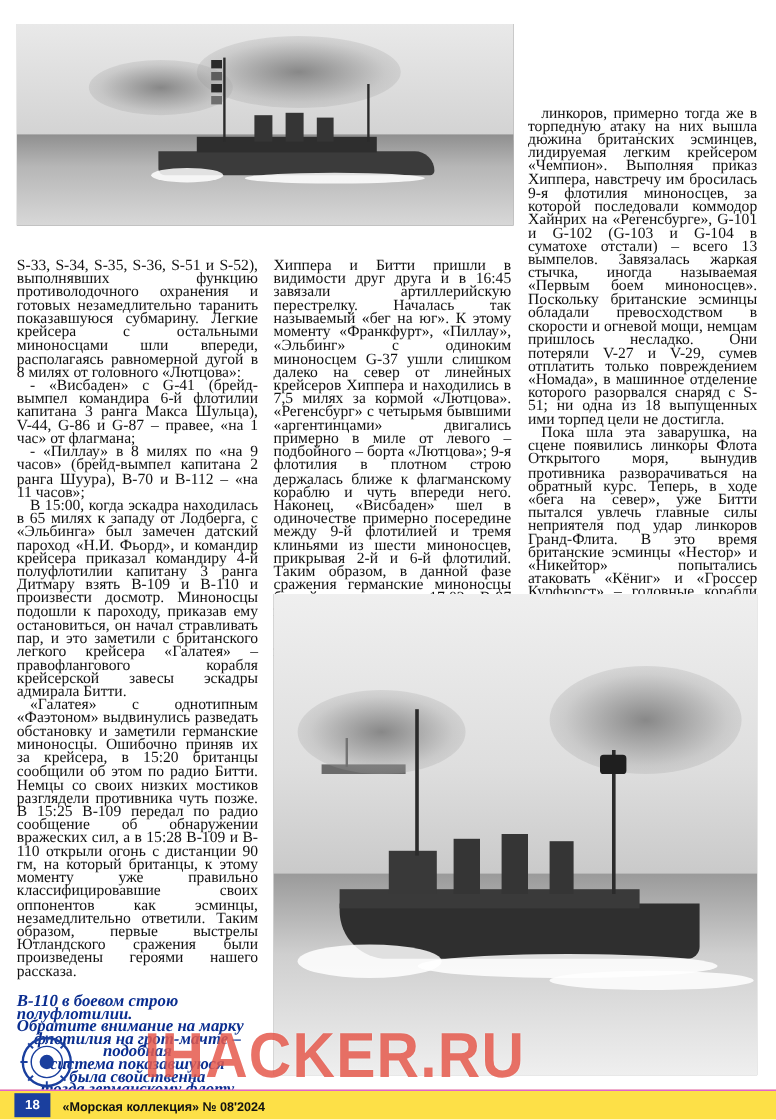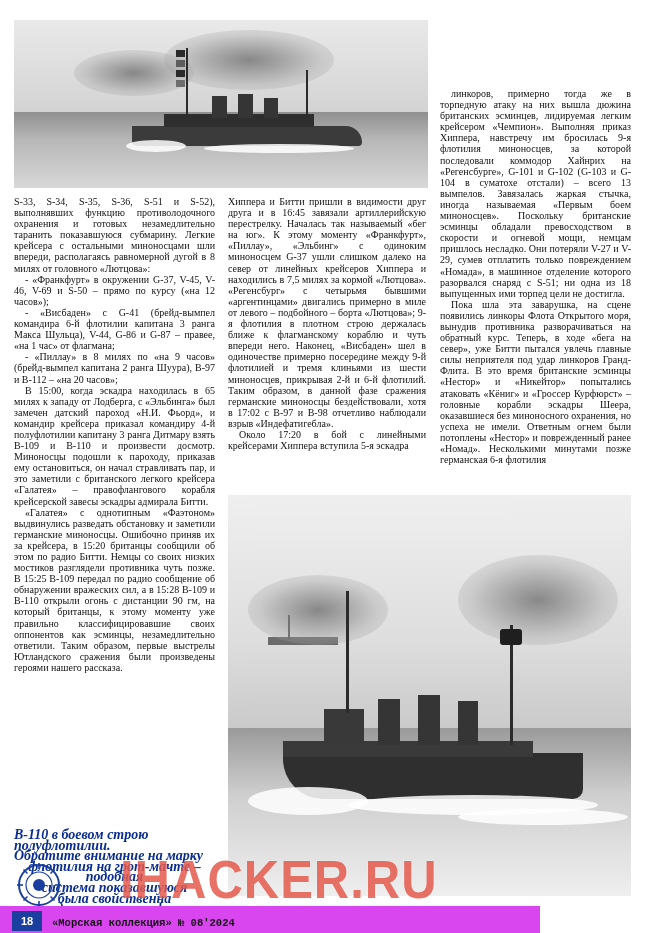--- a/index.html
+++ b/index.html
@@ -88,31 +88,31 @@
     background: linear-gradient(180deg,#8f8f8f 0%, #b6b6b6 35%, #d8d8d8 100%);
   }
   .tp-sky {
     position: absolute; left:0; right:0; top:0; height:58%;
     background: linear-gradient(180deg,#e9e9e9 0%, #d2d2d2 100%);
   }
 
   
   .col {
     position: absolute;
-    font-size: 10px;
+    font-size: 13px;
     line-height: 11.1px;
     text-align: justify;
     color: #111;
     font-family: Liberation Serif, serif;
   }
   .col p {
     margin: 0 0 0 0;
     text-indent: 11px;
   }
-  .col p.noind { text-indent: 0; }
+  .col p.noind { text-indent: 0; margin-top: 19px; }
 
   .col-left {
     left: 14px;
     top: 196px;
     width: 201px;
   }
   .col-mid {
     left: 228px;
     top: 196px;
     width: 198px;
@@ -158,44 +158,44 @@
     width: 46px;
     height: 46px;
   }
   .seal svg { display:block; }
 
   
   .footer {
     position: absolute;
     left: 0;
     bottom: 0;
-    width: 540px;
+    width: 647px;
     height: 24px;
-    background: #d946ef;
-    border-top: 3px solid #d946ef;
+    background: #fde047;
+    border-top: 1px solid #d946ef;
   }
   .footer-num {
     position: absolute;
     left: 12px;
     bottom: 2px;
     width: 30px;
     height: 20px;
     background: #1a3f9e;
     color: #ffffff;
     font-family: "Liberation Sans", sans-serif;
     font-size: 11px;
     font-weight: bold;
     text-align: center;
     line-height: 20px;
   }
   .footer-text {
     position: absolute;
     left: 52px;
     bottom: 4px;
-    font-family: Liberation Mono, monospace;
+    font-family: Liberation Sans, sans-serif;
     font-size: 10.5px;
     font-weight: bold;
     color: #111;
   }
 
   
   .watermark {
     position: absolute;
     left: 120px;
     top: 852px;
@@ -242,23 +242,22 @@
   </div>
 
 
   <div class="col col-right">
     <p>линкоров, примерно тогда же в торпедную атаку на них вышла дюжина британских эсминцев, лидируемая легким крейсером «Чемпион». Выполняя приказ Хиппера, навстречу им бросилась 9-я флотилия миноносцев, за которой последовали коммодор Хайнрих на «Регенсбурге», G-101 и G-102 (G-103 и G-104 в суматохе отстали) – всего 13 вымпелов. Завязалась жаркая стычка, иногда называемая «Первым боем миноносцев». Поскольку британские эсминцы обладали превосходством в скорости и огневой мощи, немцам пришлось несладко. Они потеряли V-27 и V-29, сумев отплатить только повреждением «Номада», в машинное отделение которого разорвался снаряд с S-51; ни одна из 18 выпущенных ими торпед цели не достигла.</p>
     <p>Пока шла эта заварушка, на сцене появились линкоры Флота Открытого моря, вынудив противника разворачиваться на обратный курс. Теперь, в ходе «бега на север», уже Битти пытался увлечь главные силы неприятеля под удар линкоров Гранд-Флита. В это время британские эсминцы «Нестор» и «Никейтор» попытались атаковать «Кёниг» и «Гроссер Курфюрст» – головные корабли эскадры Шеера, оказавшиеся без миноносного охранения, но успеха не имели. Ответным огнем были потоплены «Нестор» и поврежденный ранее «Номад». Несколькими минутами позже германская 6-я флотилия</p>
   </div>
 
   <div class="col col-left">
     <p class="noind">S-33, S-34, S-35, S-36, S-51 и S-52), выполнявших функцию противолодочного охранения и готовых незамедлительно таранить показавшуюся субмарину. Легкие крейсера с остальными миноносцами шли впереди, располагаясь равномерной дугой в 8 милях от головного «Лютцова»:</p>
-    <p>- «Франкфурт» в окружении G-37, V-45, V-46, V-69 и S-50 – прямо по курсу («на 12 часов»);</p>
     <p>- «Висбаден» с G-41 (брейд-вымпел командира 6-й флотилии капитана 3 ранга Макса Шульца), V-44, G-86 и G-87 – правее, «на 1 час» от флагмана;</p>
-    <p>- «Пиллау» в 8 милях по «на 9 часов» (брейд-вымпел капитана 2 ранга Шуура), B-97 и B-112 – «на 20 часов»;</p>
+    <p>- «Пиллау» в 8 милях по «на 9 часов» (брейд-вымпел капитана 2 ранга Шуура), B-70 и B-112 – «на 11 часов»;</p>
     <p>В 15:00, когда эскадра находилась в 65 милях к западу от Лодберга, с «Эльбинга» был замечен датский пароход «Н.И. Фьорд», и командир крейсера приказал командиру 4-й полуфлотилии капитану 3 ранга Дитмару взять B-109 и B-110 и произвести досмотр. Миноносцы подошли к пароходу, приказав ему остановиться, он начал стравливать пар, и это заметили с британского легкого крейсера «Галатея» – правофлангового корабля крейсерской завесы эскадры адмирала Битти.</p>
     <p>«Галатея» с однотипным «Фаэтоном» выдвинулись разведать обстановку и заметили германские миноносцы. Ошибочно приняв их за крейсера, в 15:20 британцы сообщили об этом по радио Битти. Немцы со своих низких мостиков разглядели противника чуть позже. В 15:25 B-109 передал по радио сообщение об обнаружении вражеских сил, а в 15:28 B-109 и B-110 открыли огонь с дистанции 90 гм, на который британцы, к этому моменту уже правильно классифицировавшие своих оппонентов как эсминцы, незамедлительно ответили. Таким образом, первые выстрелы Ютландского сражения были произведены героями нашего рассказа.</p>
   </div>
 
   <div class="col col-mid">
     <p class="noind">Хиппера и Битти пришли в видимости друг друга и в 16:45 завязали артиллерийскую перестрелку. Началась так называемый «бег на юг». К этому моменту «Франкфурт», «Пиллау», «Эльбинг» с одиноким миноносцем G-37 ушли слишком далеко на север от линейных крейсеров Хиппера и находились в 7,5 милях за кормой «Лютцова». «Регенсбург» с четырьмя бывшими «аргентинцами» двигались примерно в миле от левого – подбойного – борта «Лютцова»; 9-я флотилия в плотном строю держалась ближе к флагманскому кораблю и чуть впереди него. Наконец, «Висбаден» шел в одиночестве примерно посередине между 9-й флотилией и тремя клиньями из шести миноносцев, прикрывая 2-й и 6-й флотилий. Таким образом, в данной фазе сражения германские миноносцы бездействовали, хотя в 17:02 с B-97 и B-98 отчетливо наблюдали взрыв «Индефатигебла».</p>
     <p>Около 17:20 в бой с линейными крейсерами Хиппера вступила 5-я эскадра</p>
   </div>
 
   <div class="photo photo-bottom">

